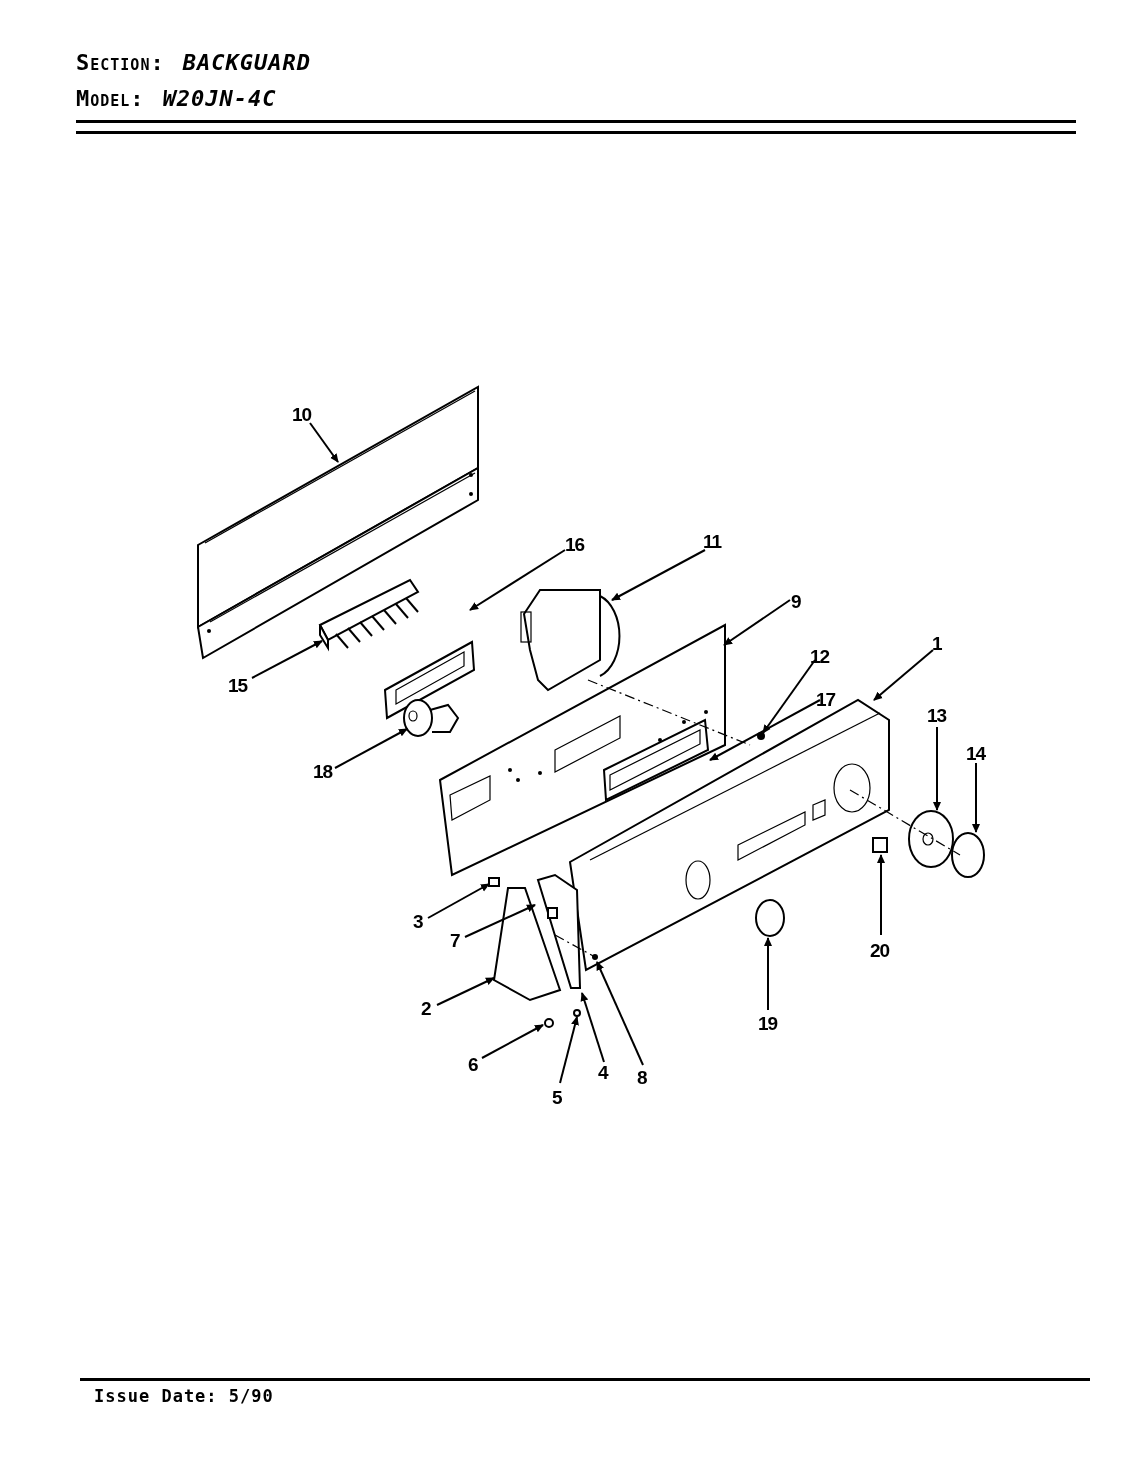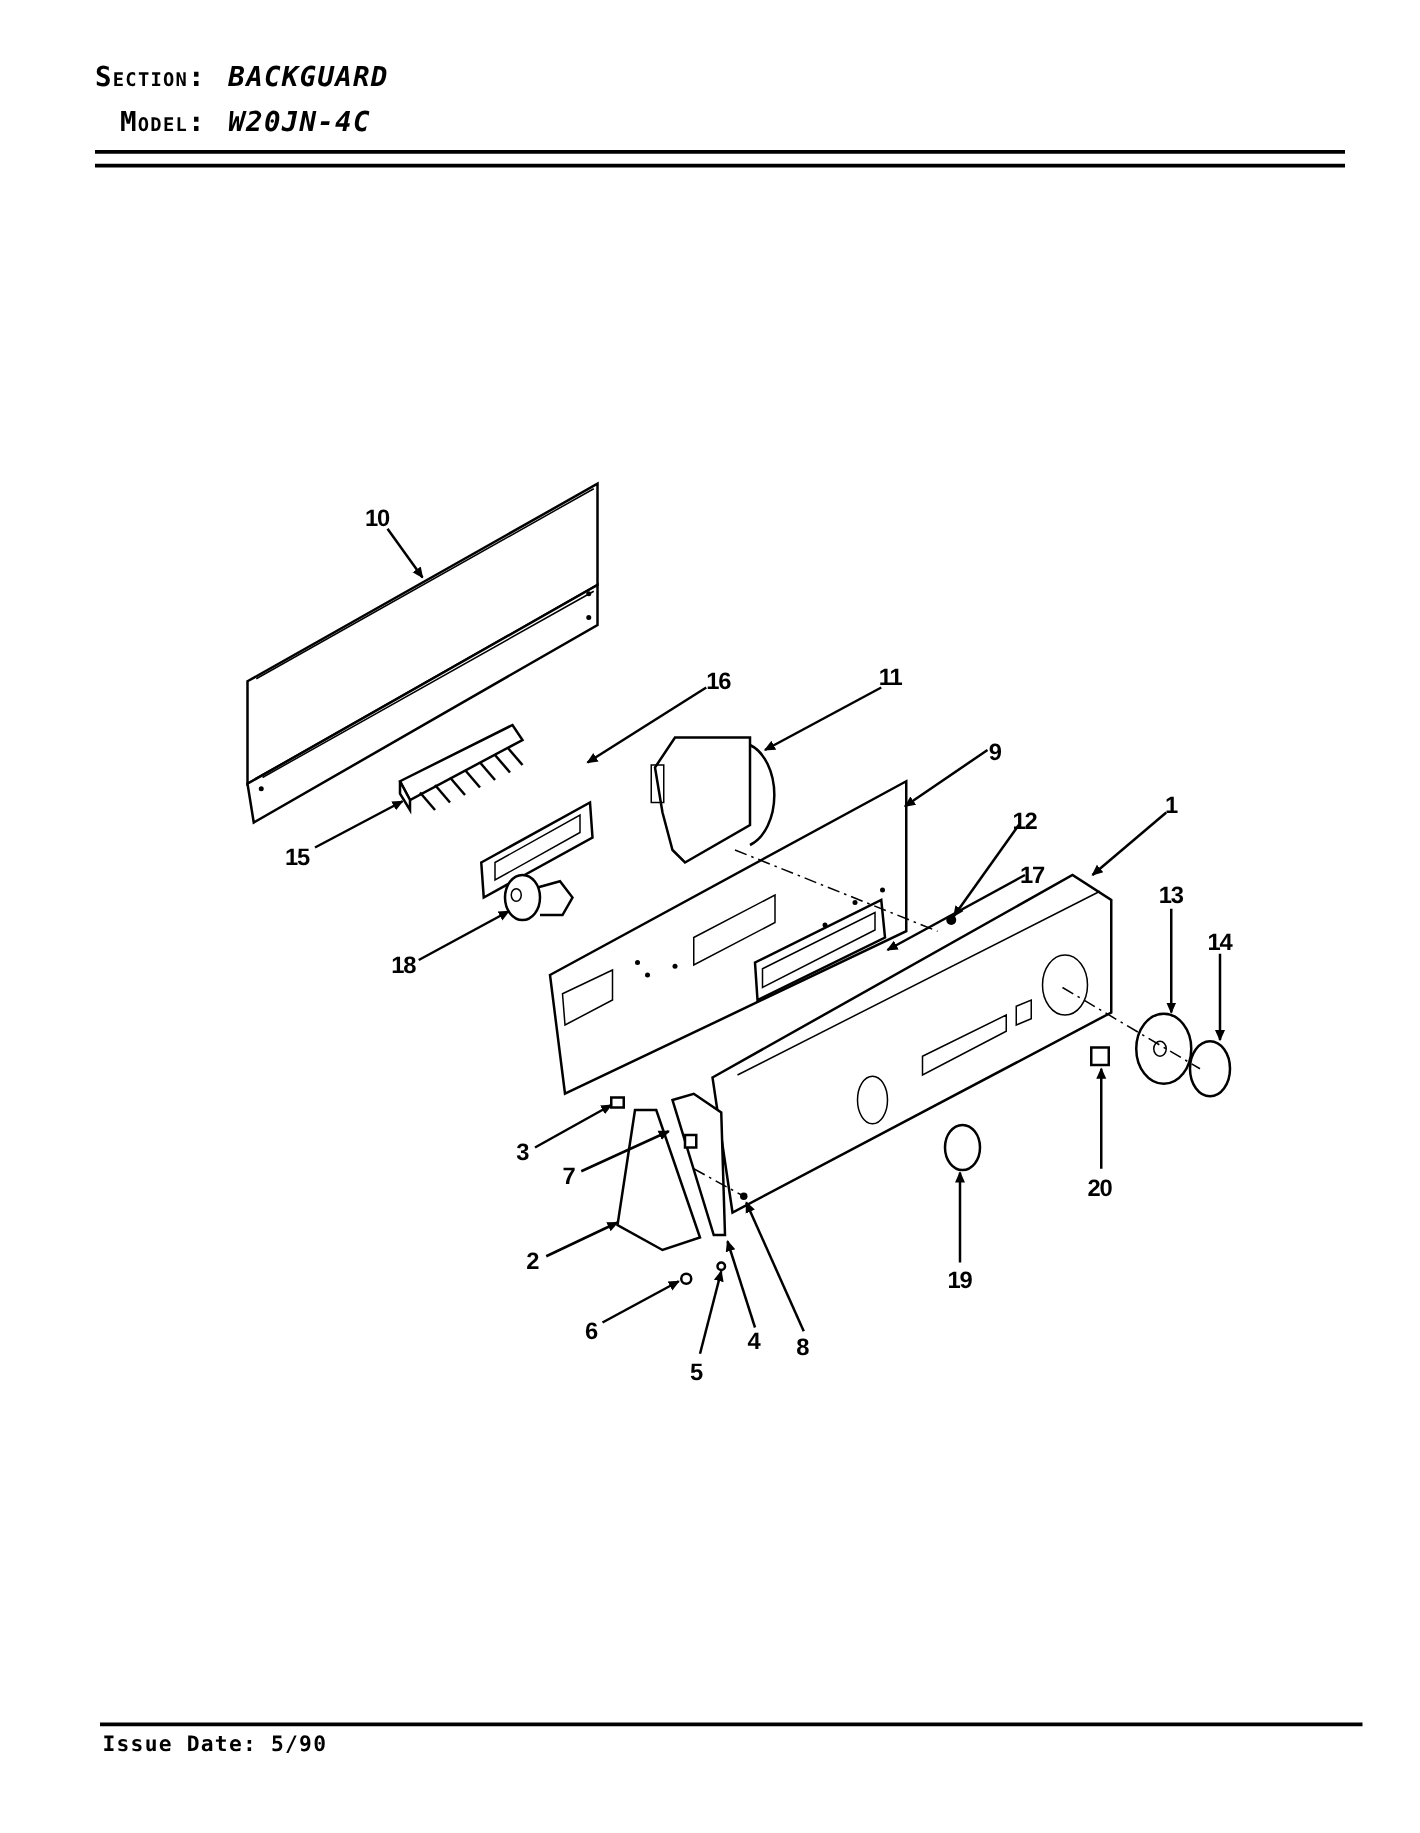--- a/index.html
+++ b/index.html
@@ -1,26 +1,26 @@
 <!DOCTYPE html>
 <html><head>
 <meta charset="utf-8">
 <style>
   html, body { margin:0; padding:0; background:#ffffff; }
   body { width:1136px; height:1466px; position:relative; overflow:hidden; font-family:"DejaVu Sans Mono", monospace; color:#000; }
   .hdr { position:absolute; left:76px; font-family:"DejaVu Sans Mono", monospace; font-weight:bold; font-size:22px; letter-spacing:1px; }
   .hdr .lbl { font-variant:small-caps;text-align:right; }
   .hdr .val { margin-left:18px;font-style:italic; }
   #hdr-section { top:50px; }
-  #hdr-model { top:86px;margin-left:20px; }
+  #hdr-model { top:86px; }
   .rule { position:absolute; left:76px; width:1000px; background:#000; }
   #rule1 { top:120px; height:3px; }
   #rule2 { top:131px; height:3px; }
   #rule3 { top:1378px; left:80px; width:1010px; height:3px; }
-  #footer { position:absolute; left:82px; top:1386px; font-family:"DejaVu Sans Mono", monospace; font-weight:bold; font-size:17px; letter-spacing:1px; }
+  #footer { position:absolute; left:94px; top:1386px; font-family:"DejaVu Sans Mono", monospace; font-weight:bold; font-size:17px; letter-spacing:1px; }
   svg#diagram { position:absolute; left:0; top:0; }
   .callout { font-family:"Liberation Sans", sans-serif; font-weight:bold; font-size:19px; fill:#000; letter-spacing:-1px; }
   .ln { stroke:#000; stroke-width:2; fill:none; }
   .thin { stroke:#000; stroke-width:1.2; fill:none; }
   .dash { stroke:#000; stroke-width:1.2; fill:none; stroke-dasharray:10 4 2 4; }
   .fillw { fill:#fff; stroke:#000; stroke-width:2; }
 </style>
 </head>
 <body>
 

